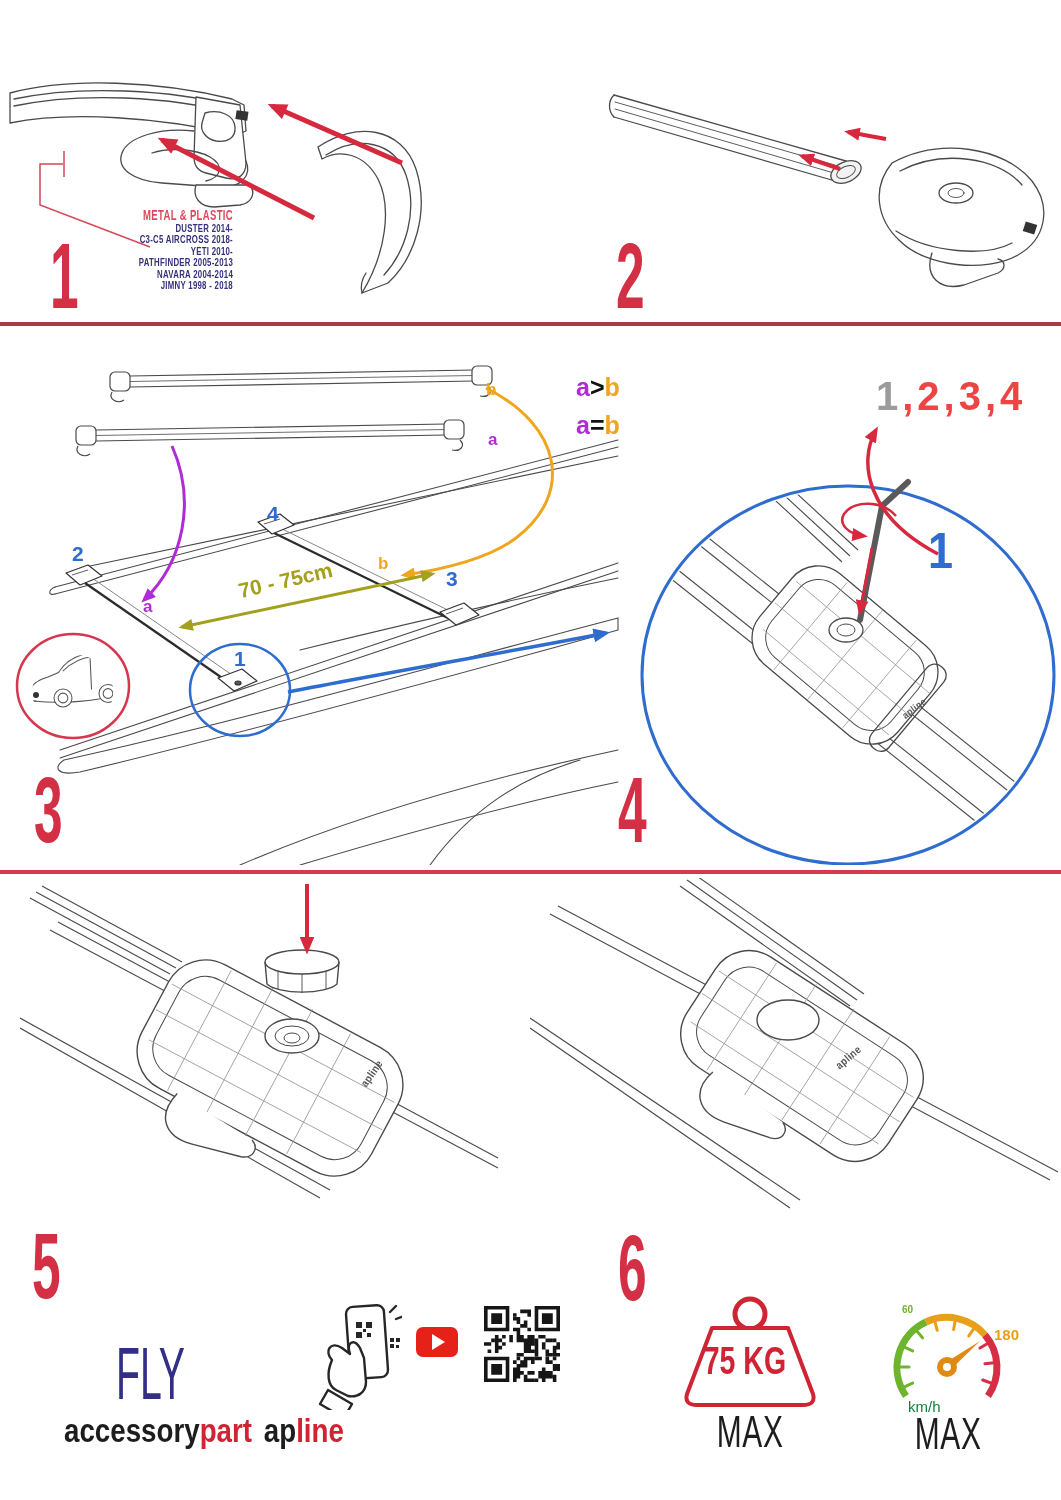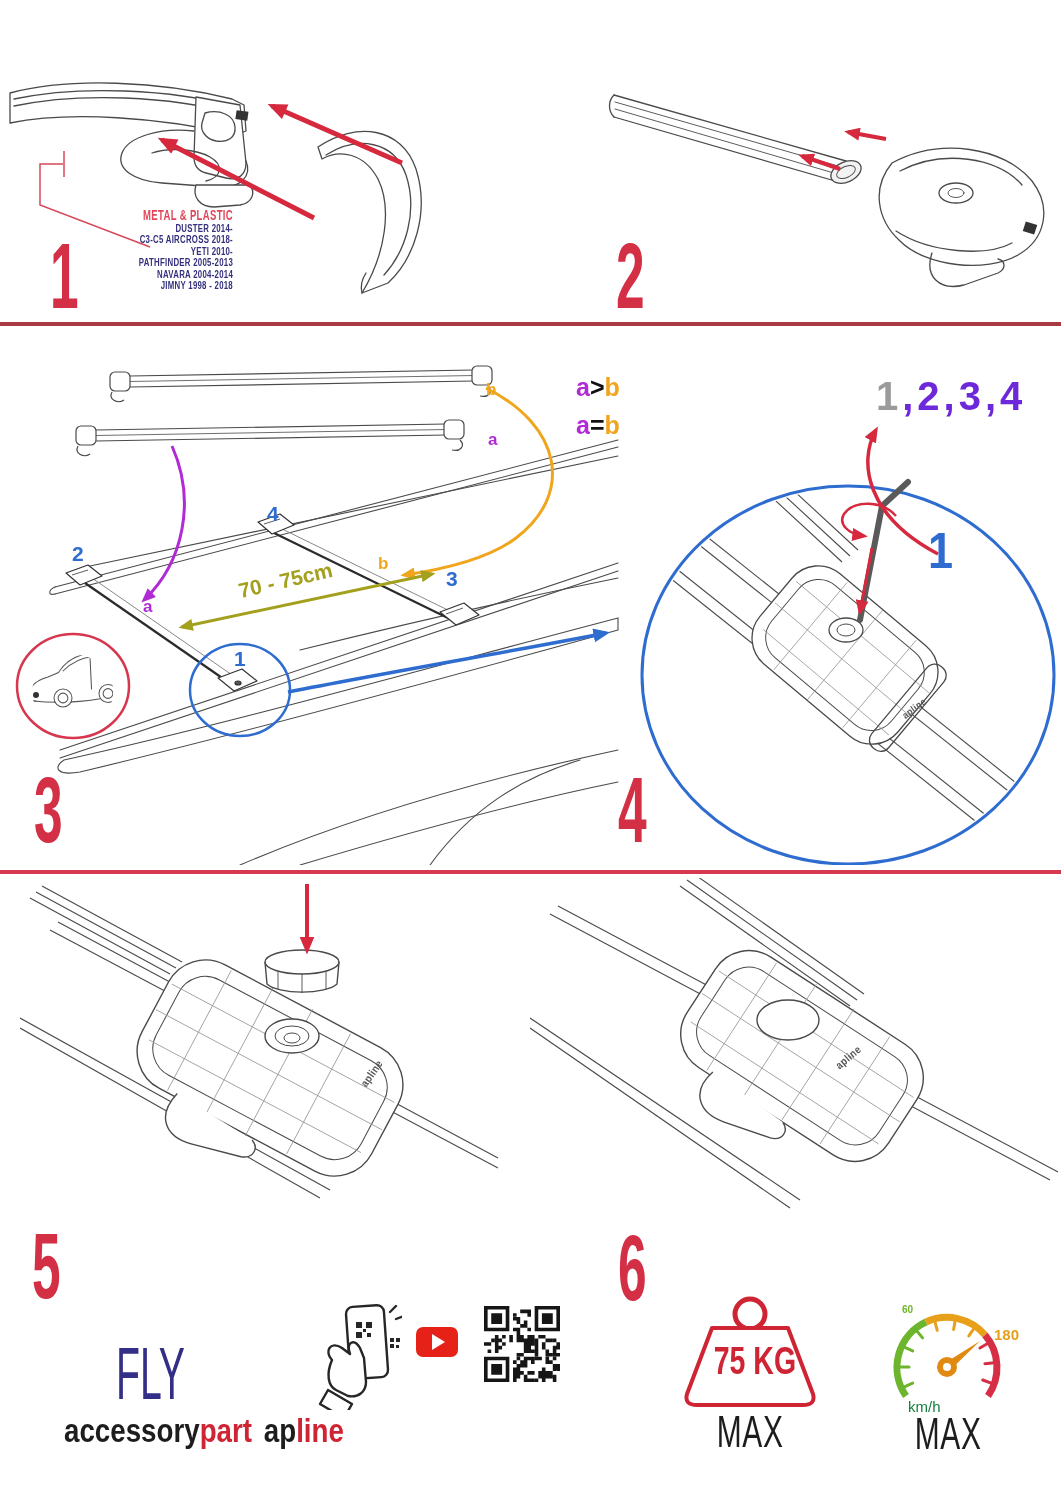--- a/index.html
+++ b/index.html
@@ -240,21 +240,21 @@
     <g stroke="#5a5a5a" stroke-width="6" fill="none" stroke-linecap="round">
       <path d="M288,152 L262,176 L240,290"></path>
     </g>
     <g stroke="#d6293e" fill="none">
       <path d="M276,186 C262,170 234,170 224,184 C218,194 228,204 244,206" stroke-width="2.5" marker-end="url(#mr4)"></path>
       <path d="M252,218 L240,282" stroke-width="3" marker-end="url(#mr4)"></path>
       <path d="M318,224 C246,186 238,132 256,100" stroke-width="3.5" marker-end="url(#mr4)"></path>
     </g>
   </svg>
   <div class="abs" style="left:876px;top:376px;font-weight:700;font-size:40px;letter-spacing:4px;line-height:1">
-    <span style="color:#9b9b9b">1</span><span style="color:#6d28d9">,2,3,4</span>
+    <span style="color:#9b9b9b">1</span><span style="color:#ef4444">,2,3,4</span>
   </div>
   <div class="abs" style="left:928px;top:526px;color:#2f6cd0;font-weight:700;font-size:50px;line-height:1;transform:scaleX(.9);transform-origin:left top">1</div>
   <div class="small-brand" style="left:900px;top:712px;transform:rotate(-37deg) scaleX(.85)">apline</div>
   <div class="pnum" style="left:618px;top:774px">4</div>
 
   <div class="rule" style="top:870px;background:#d63a50"></div>
 
   <svg style="left:20px;top:878px" width="480" height="345" viewBox="0 0 480 345">
     <defs>
       <marker id="mr5" markerUnits="userSpaceOnUse" markerWidth="18" markerHeight="15" viewBox="0 0 12 10" refX="9" refY="5" orient="auto-start-reverse">
@@ -358,21 +358,21 @@
   </div>
 
   <svg id="qr-main" style="left:484px;top:1306px" width="76" height="76" viewBox="0 0 76 76">
       <path d="M36.2,3.6h3.6v3.6h-3.6zM39.8,3.6h3.6v3.6h-3.6zM43.4,3.6h3.6v3.6h-3.6zM29.0,7.2h3.6v3.6h-3.6zM43.4,7.2h3.6v3.6h-3.6zM29.0,10.9h3.6v3.6h-3.6zM32.6,10.9h3.6v3.6h-3.6zM32.6,14.5h3.6v3.6h-3.6zM39.8,14.5h3.6v3.6h-3.6zM36.2,18.1h3.6v3.6h-3.6zM39.8,18.1h3.6v3.6h-3.6zM29.0,21.7h3.6v3.6h-3.6zM32.6,21.7h3.6v3.6h-3.6zM43.4,21.7h3.6v3.6h-3.6zM32.6,25.3h3.6v3.6h-3.6zM10.9,29.0h3.6v3.6h-3.6zM18.1,29.0h3.6v3.6h-3.6zM25.3,29.0h3.6v3.6h-3.6zM32.6,29.0h3.6v3.6h-3.6zM36.2,29.0h3.6v3.6h-3.6zM43.4,29.0h3.6v3.6h-3.6zM47.0,29.0h3.6v3.6h-3.6zM54.3,29.0h3.6v3.6h-3.6zM57.9,29.0h3.6v3.6h-3.6zM7.2,32.6h3.6v3.6h-3.6zM10.9,32.6h3.6v3.6h-3.6zM14.5,32.6h3.6v3.6h-3.6zM25.3,32.6h3.6v3.6h-3.6zM32.6,32.6h3.6v3.6h-3.6zM36.2,32.6h3.6v3.6h-3.6zM39.8,32.6h3.6v3.6h-3.6zM43.4,32.6h3.6v3.6h-3.6zM47.0,32.6h3.6v3.6h-3.6zM50.7,32.6h3.6v3.6h-3.6zM61.5,32.6h3.6v3.6h-3.6zM65.1,32.6h3.6v3.6h-3.6zM68.8,32.6h3.6v3.6h-3.6zM0.0,36.2h3.6v3.6h-3.6zM3.6,36.2h3.6v3.6h-3.6zM10.9,36.2h3.6v3.6h-3.6zM18.1,36.2h3.6v3.6h-3.6zM39.8,36.2h3.6v3.6h-3.6zM43.4,36.2h3.6v3.6h-3.6zM47.0,36.2h3.6v3.6h-3.6zM50.7,36.2h3.6v3.6h-3.6zM57.9,36.2h3.6v3.6h-3.6zM72.4,36.2h3.6v3.6h-3.6zM10.9,39.8h3.6v3.6h-3.6zM14.5,39.8h3.6v3.6h-3.6zM39.8,39.8h3.6v3.6h-3.6zM43.4,39.8h3.6v3.6h-3.6zM50.7,39.8h3.6v3.6h-3.6zM57.9,39.8h3.6v3.6h-3.6zM68.8,39.8h3.6v3.6h-3.6zM72.4,39.8h3.6v3.6h-3.6zM3.6,43.4h3.6v3.6h-3.6zM10.9,43.4h3.6v3.6h-3.6zM39.8,43.4h3.6v3.6h-3.6zM43.4,43.4h3.6v3.6h-3.6zM47.0,43.4h3.6v3.6h-3.6zM50.7,43.4h3.6v3.6h-3.6zM61.5,43.4h3.6v3.6h-3.6zM68.8,43.4h3.6v3.6h-3.6zM32.6,47.0h3.6v3.6h-3.6zM36.2,47.0h3.6v3.6h-3.6zM50.7,47.0h3.6v3.6h-3.6zM61.5,47.0h3.6v3.6h-3.6zM65.1,47.0h3.6v3.6h-3.6zM68.8,47.0h3.6v3.6h-3.6zM72.4,47.0h3.6v3.6h-3.6zM32.6,50.7h3.6v3.6h-3.6zM39.8,50.7h3.6v3.6h-3.6zM43.4,50.7h3.6v3.6h-3.6zM47.0,50.7h3.6v3.6h-3.6zM50.7,50.7h3.6v3.6h-3.6zM54.3,50.7h3.6v3.6h-3.6zM61.5,50.7h3.6v3.6h-3.6zM68.8,50.7h3.6v3.6h-3.6zM29.0,54.3h3.6v3.6h-3.6zM36.2,54.3h3.6v3.6h-3.6zM39.8,54.3h3.6v3.6h-3.6zM47.0,54.3h3.6v3.6h-3.6zM61.5,54.3h3.6v3.6h-3.6zM65.1,54.3h3.6v3.6h-3.6zM32.6,57.9h3.6v3.6h-3.6zM36.2,57.9h3.6v3.6h-3.6zM39.8,57.9h3.6v3.6h-3.6zM68.8,57.9h3.6v3.6h-3.6zM72.4,57.9h3.6v3.6h-3.6zM29.0,61.5h3.6v3.6h-3.6zM32.6,61.5h3.6v3.6h-3.6zM57.9,61.5h3.6v3.6h-3.6zM68.8,61.5h3.6v3.6h-3.6zM72.4,61.5h3.6v3.6h-3.6zM29.0,65.1h3.6v3.6h-3.6zM32.6,65.1h3.6v3.6h-3.6zM36.2,65.1h3.6v3.6h-3.6zM43.4,65.1h3.6v3.6h-3.6zM47.0,65.1h3.6v3.6h-3.6zM54.3,65.1h3.6v3.6h-3.6zM57.9,65.1h3.6v3.6h-3.6zM61.5,65.1h3.6v3.6h-3.6zM65.1,65.1h3.6v3.6h-3.6zM29.0,68.8h3.6v3.6h-3.6zM32.6,68.8h3.6v3.6h-3.6zM39.8,68.8h3.6v3.6h-3.6zM54.3,68.8h3.6v3.6h-3.6zM57.9,68.8h3.6v3.6h-3.6zM61.5,68.8h3.6v3.6h-3.6zM65.1,68.8h3.6v3.6h-3.6zM68.8,68.8h3.6v3.6h-3.6zM29.0,72.4h3.6v3.6h-3.6zM39.8,72.4h3.6v3.6h-3.6zM43.4,72.4h3.6v3.6h-3.6zM47.0,72.4h3.6v3.6h-3.6zM50.7,72.4h3.6v3.6h-3.6zM57.9,72.4h3.6v3.6h-3.6zM68.8,72.4h3.6v3.6h-3.6zM0,0h25.333333333333332v25.333333333333332h-25.333333333333332z M3.619047619047619,3.619047619047619v18.095238095238095h18.095238095238095v-18.095238095238095z M7.238095238095238,7.238095238095238h10.857142857142858v10.857142857142858h-10.857142857142858zM50.666666666666664,0h25.333333333333332v25.333333333333332h-25.333333333333332z M54.285714285714285,3.619047619047619v18.095238095238095h18.095238095238095v-18.095238095238095z M57.904761904761905,7.238095238095238h10.857142857142858v10.857142857142858h-10.857142857142858zM0,50.666666666666664h25.333333333333332v25.333333333333332h-25.333333333333332z M3.619047619047619,54.285714285714285v18.095238095238095h18.095238095238095v-18.095238095238095z M7.238095238095238,57.904761904761905h10.857142857142858v10.857142857142858h-10.857142857142858z" fill="#161616" fill-rule="evenodd"></path>
     </svg>
 
   <svg style="left:676px;top:1294px" width="150" height="120" viewBox="0 0 150 120">
     <circle cx="74" cy="20" r="15" stroke="#cf2433" stroke-width="5" fill="none"></circle>
     <path d="M36,34 L112,34 L137,100 Q140,111 127,111 L21,111 Q8,111 11,100 Z" fill="#fff" stroke="#cf2433" stroke-width="4" stroke-linejoin="round"></path>
   </svg>
-  <div class="abs" style="left:690px;top:1342px;width:120px;text-align:right">
+  <div class="abs" style="left:690px;top:1342px;width:120px;text-align:left">
     <span style="display:inline-block;color:#cf2433;font-weight:700;font-size:38px;line-height:1;transform:scaleX(.75);transform-origin:center top">75 KG</span>
   </div>
   <div class="abs" style="left:690px;top:1410px;width:120px;text-align:center">
     <span class="maxtxt">MAX</span>
   </div>
 
   <svg style="left:888px;top:1306px" width="120" height="100" viewBox="0 0 120 100">
     <g fill="none" stroke-width="7">
       <path d="M18,90 A50,50 0 0 1 38,16" stroke="#6cb52c"></path>
       <path d="M38,16 A50,50 0 0 1 97,29" stroke="#e8a01a"></path>

